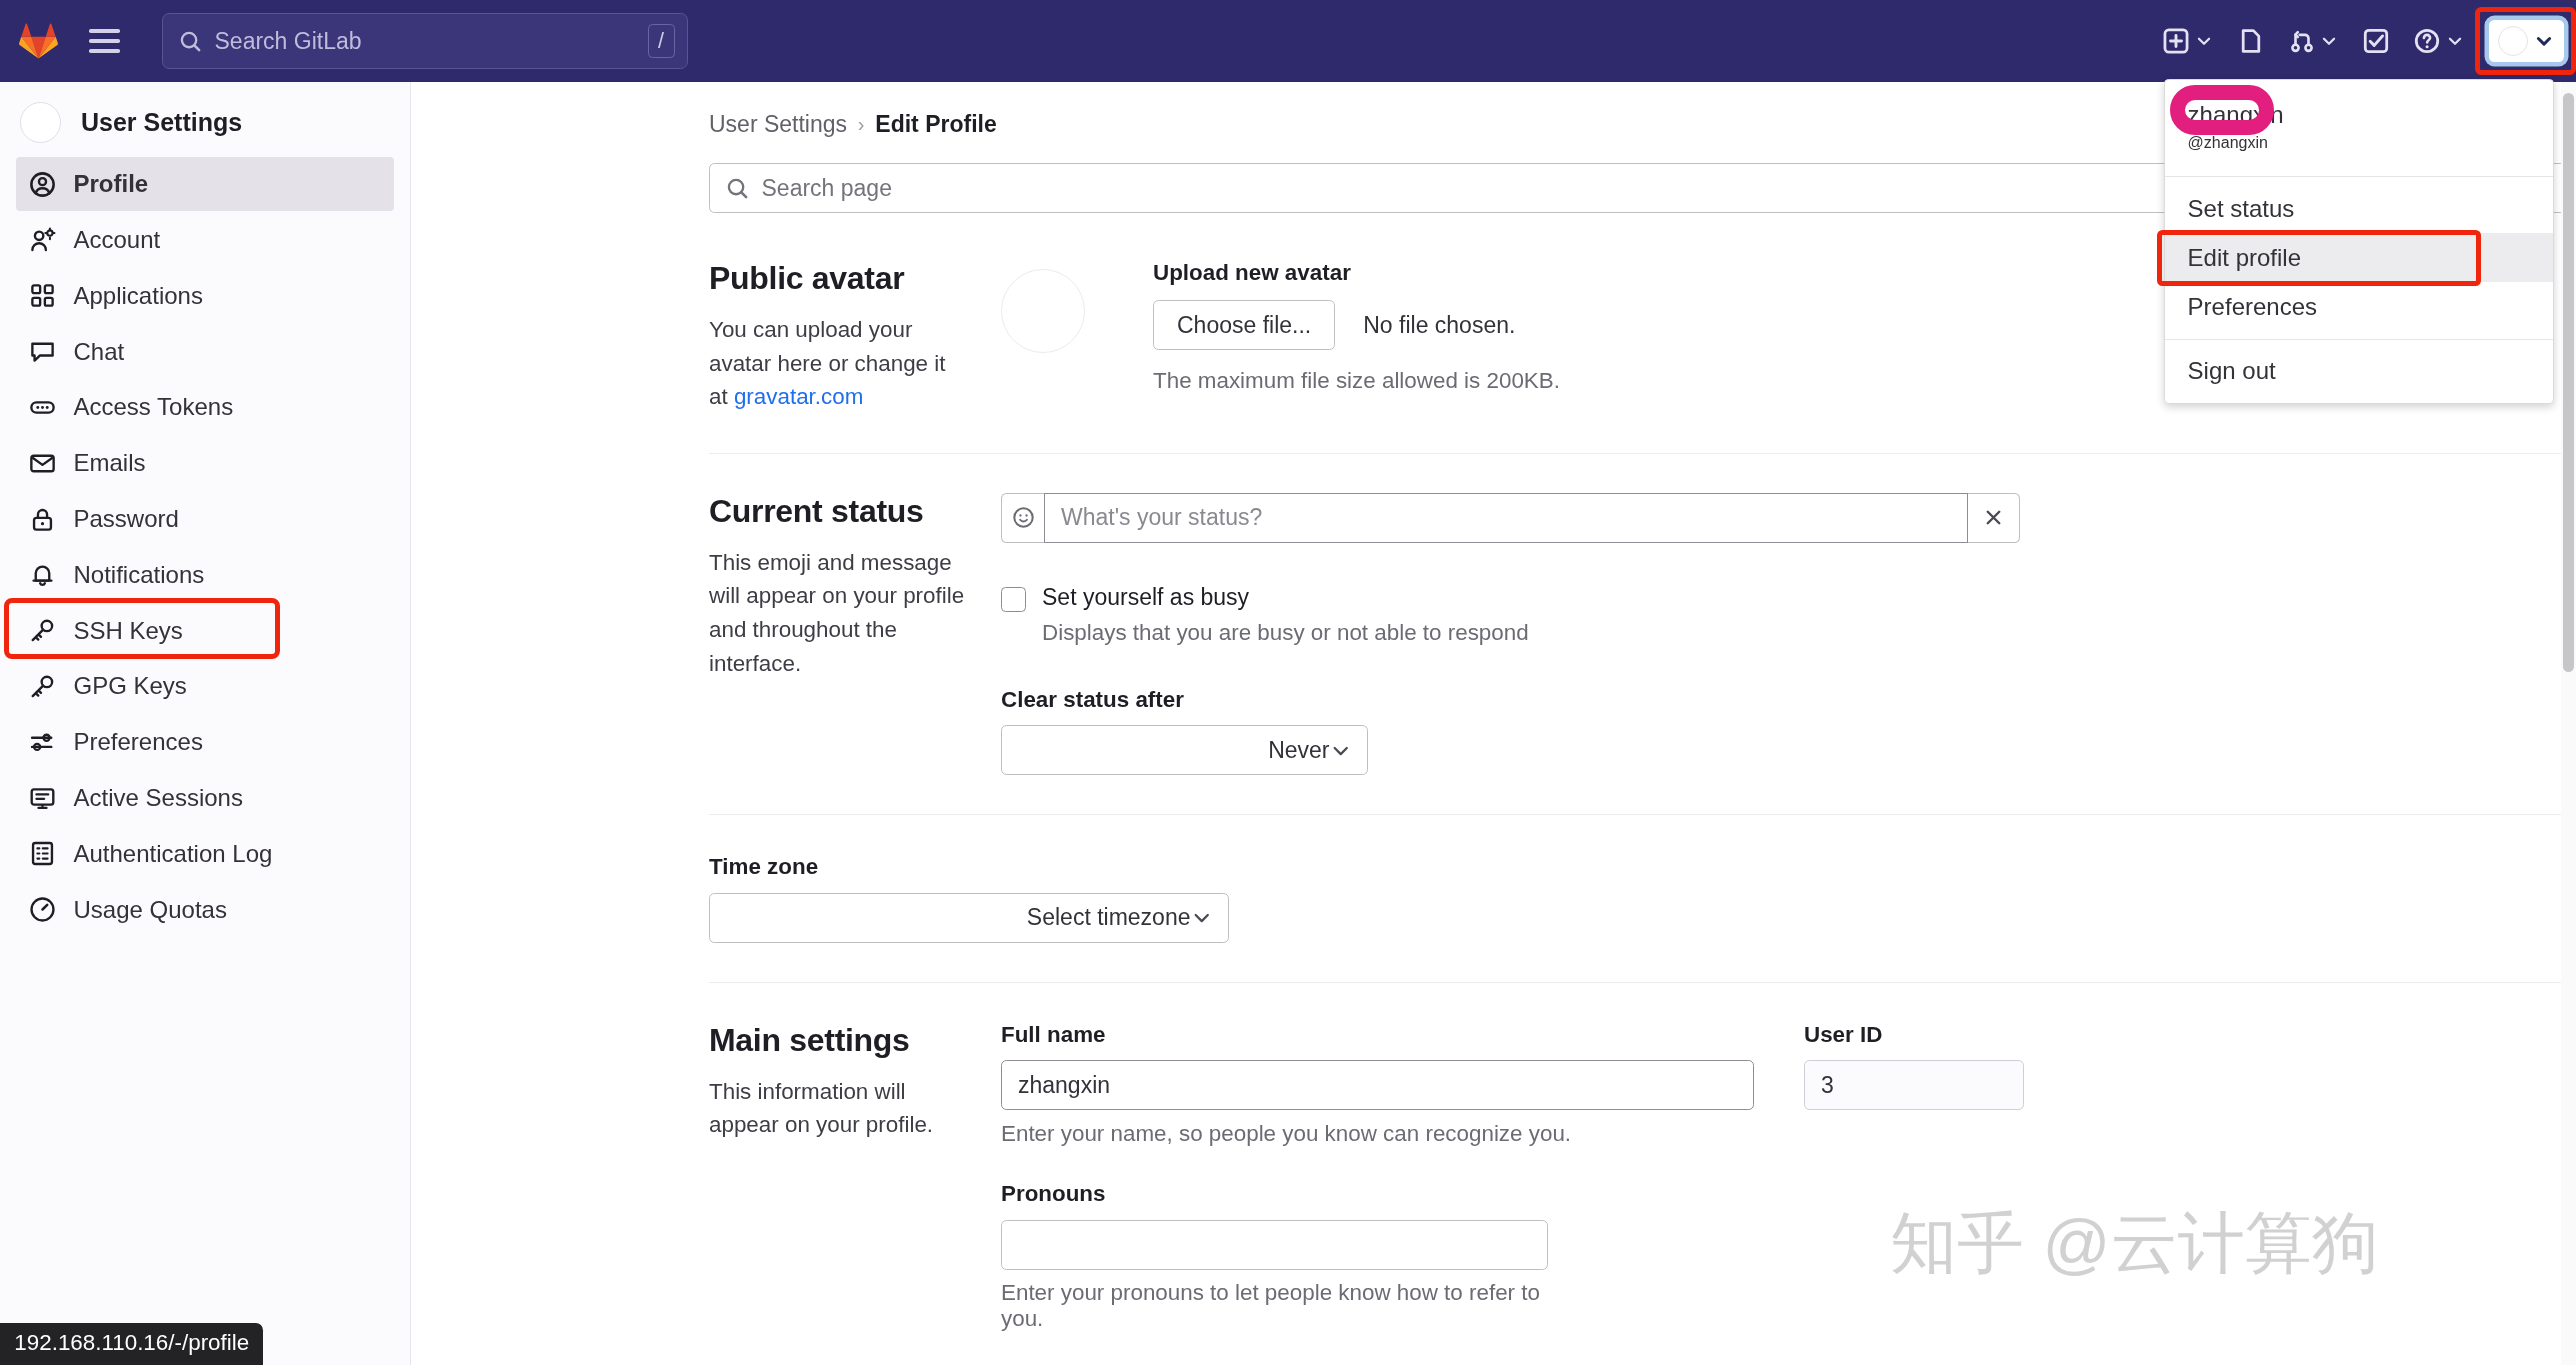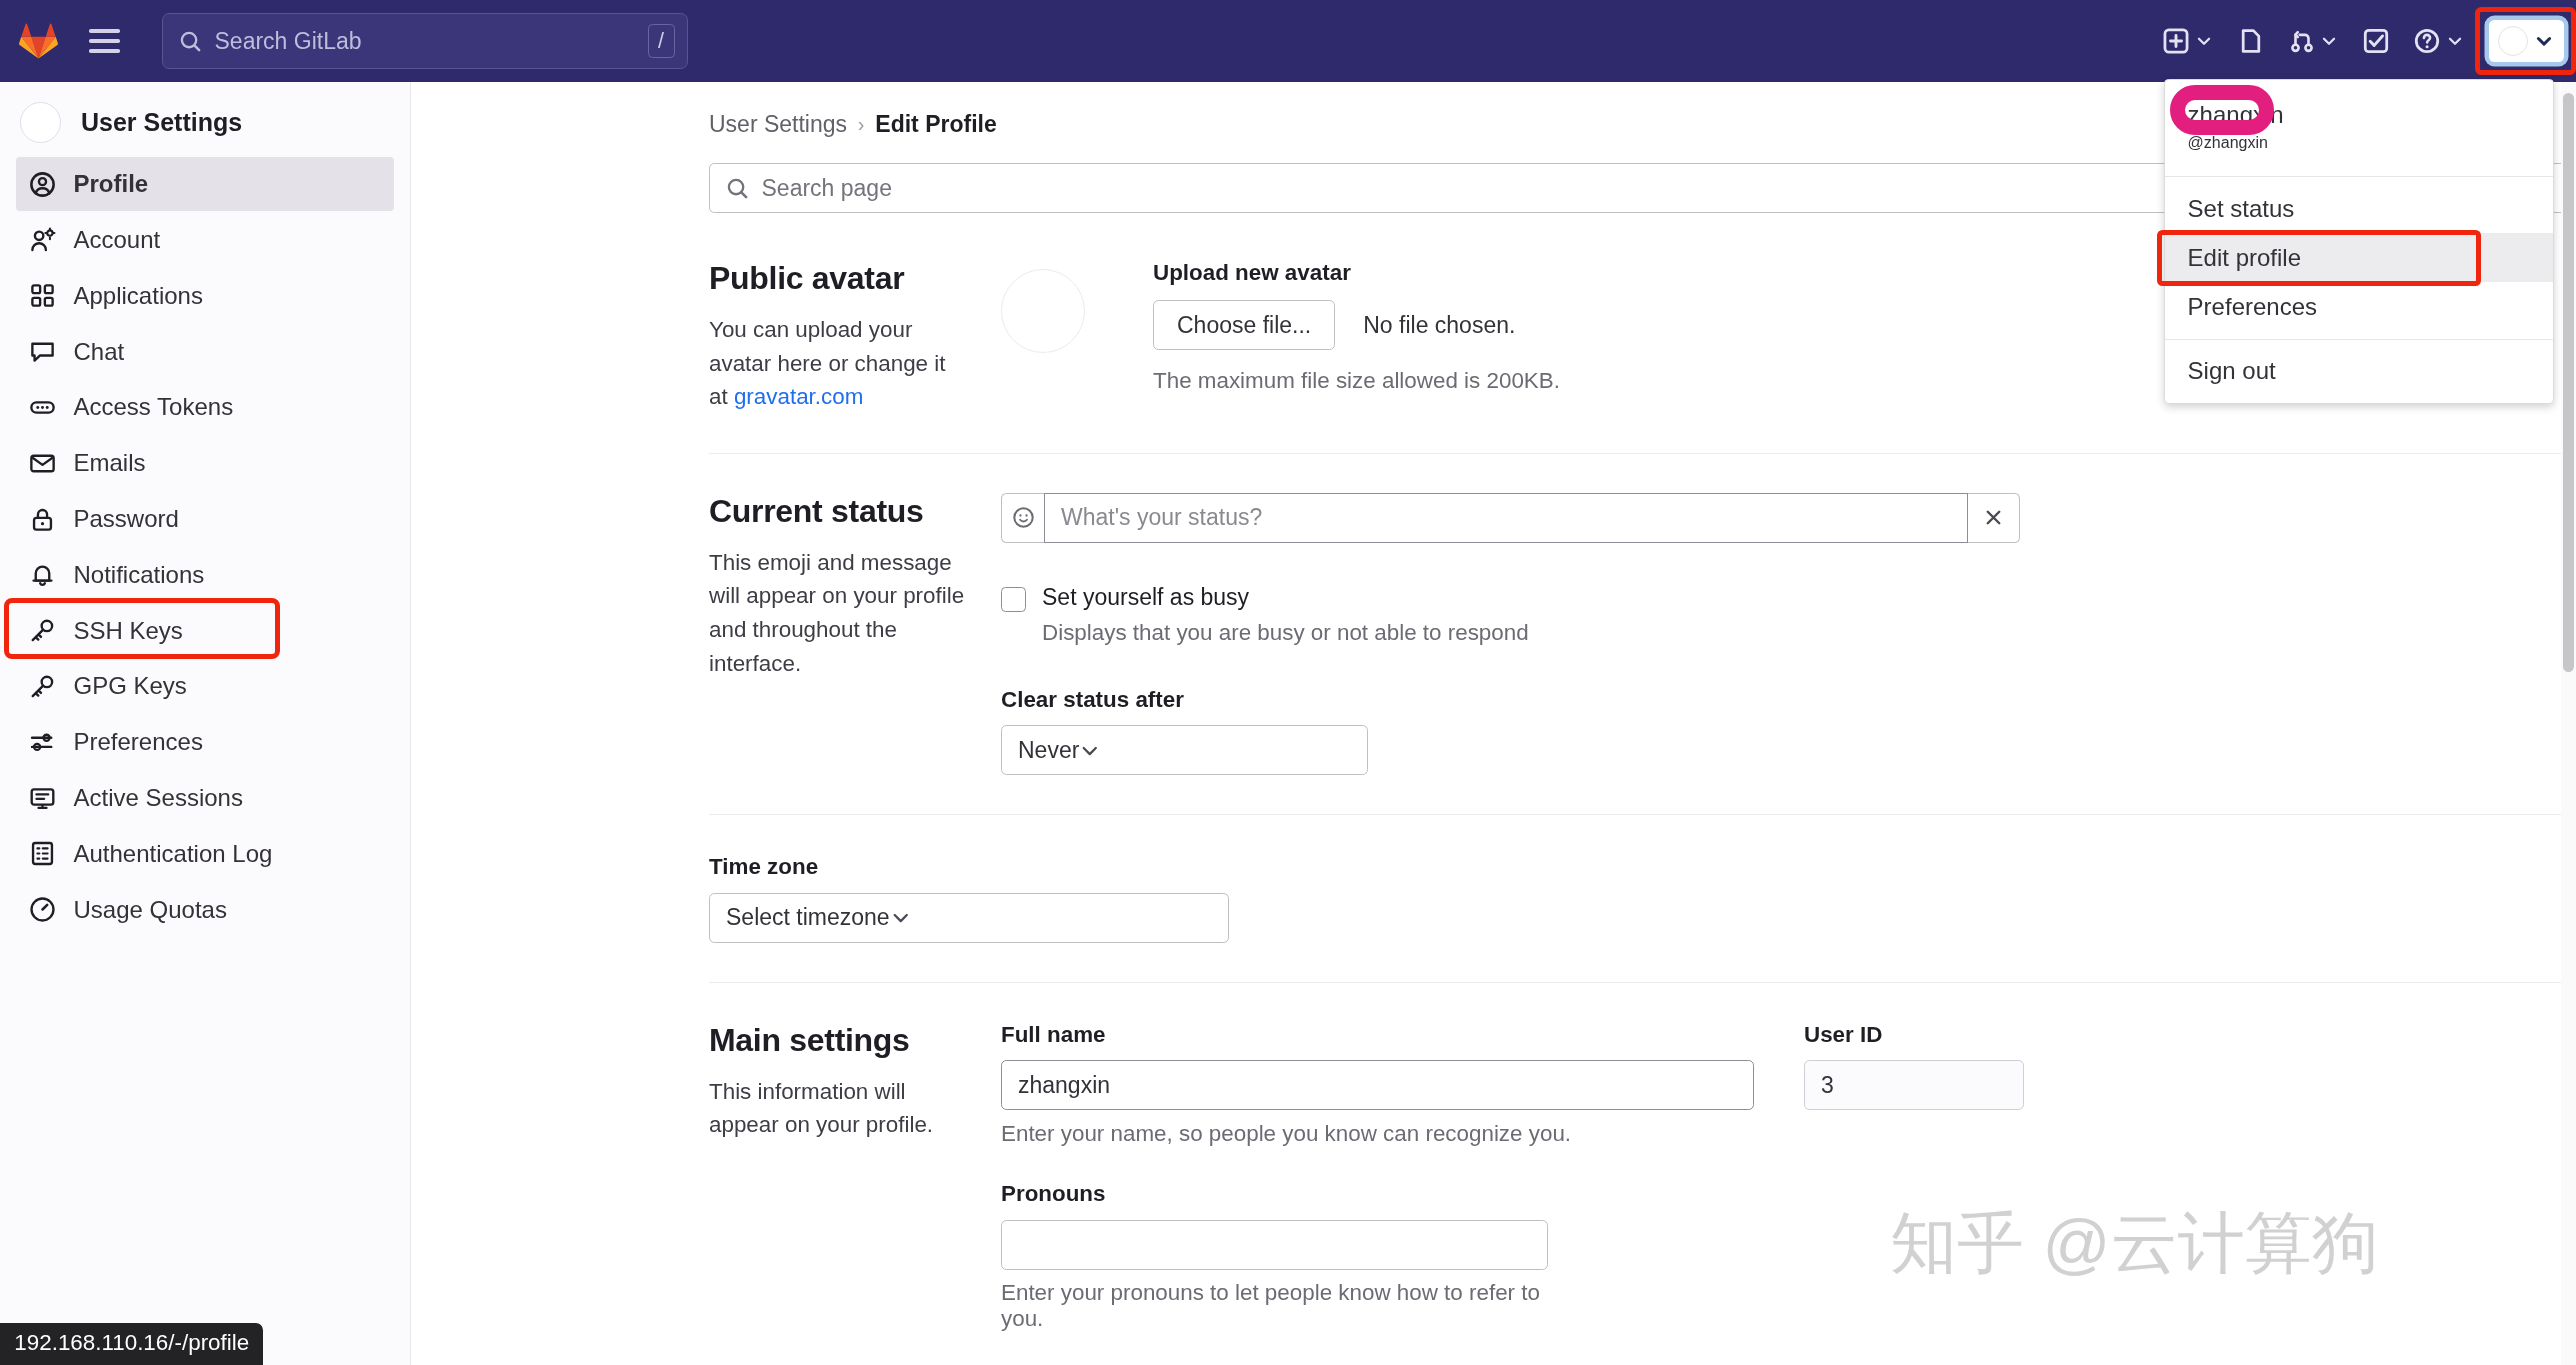--- a/index.html
+++ b/index.html
@@ -236,21 +236,21 @@
   .checkbox-row { display: flex; align-items: flex-start; gap: 16px; margin-top: 41px; }
   .cbox {
     width: 25px; height: 25px; border: 0.9px solid #8e8d96; border-radius: 4.5px;
     background: #fff; flex: none; margin-top: 3.6px; cursor: pointer;
   }
   .cb-label { font-size: 23px; color: #1f1e24; }
   .cb-help { font-size: 22.4px; color: #6c6b73; margin-top: 9px; }
 
   .select-ctl {
     height: 50px; border: 0.9px solid #bfbfc3; border-radius: 5.4px;
-    background: #fff; display: flex; align-items: center; justify-content: flex-start;
+    background: #fff; display: flex; align-items: center; justify-content: flex-end;
     padding: 0 16px; font-size: 23px; color: #333238; cursor: pointer;
   }
   .text-input {
     height: 50px; border: 0.9px solid #8e8d96; border-radius: 5.4px;
     background: #fff; font-size: 23px; color: #333238;
     padding: 0 16px; font-family: inherit; outline: none; width: 100%;
   }
   .text-input[disabled] { background: #fbfafd; color: #333238; border-color: #cfcdd6; }
 
   .watermark {

